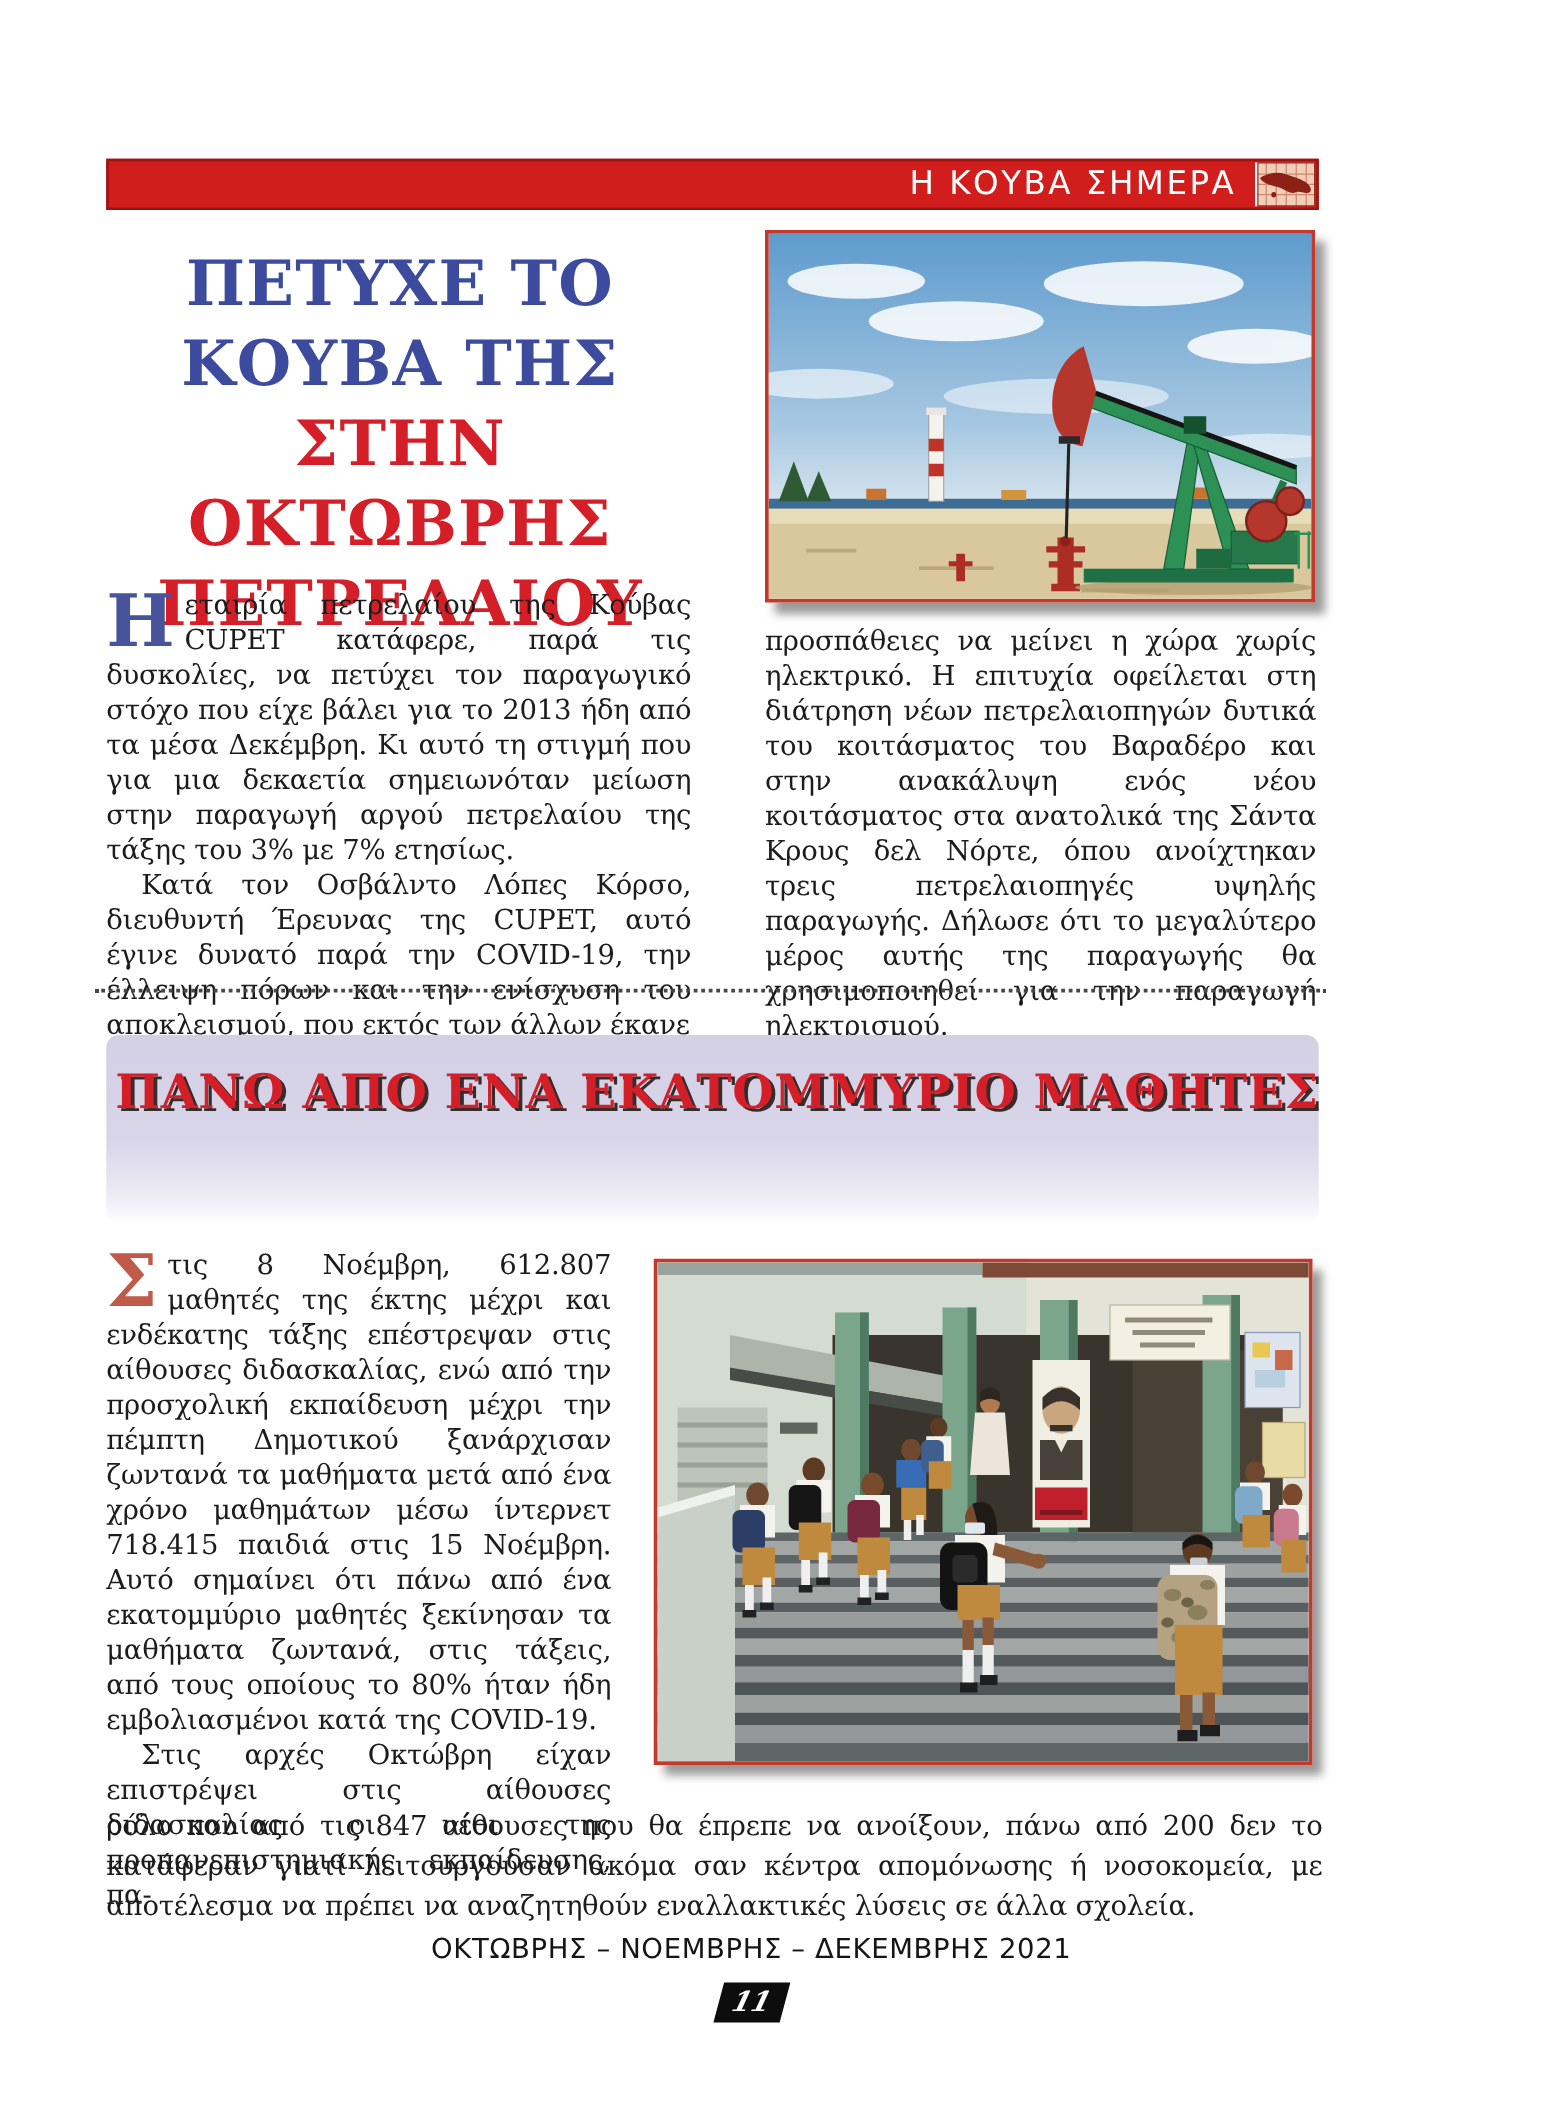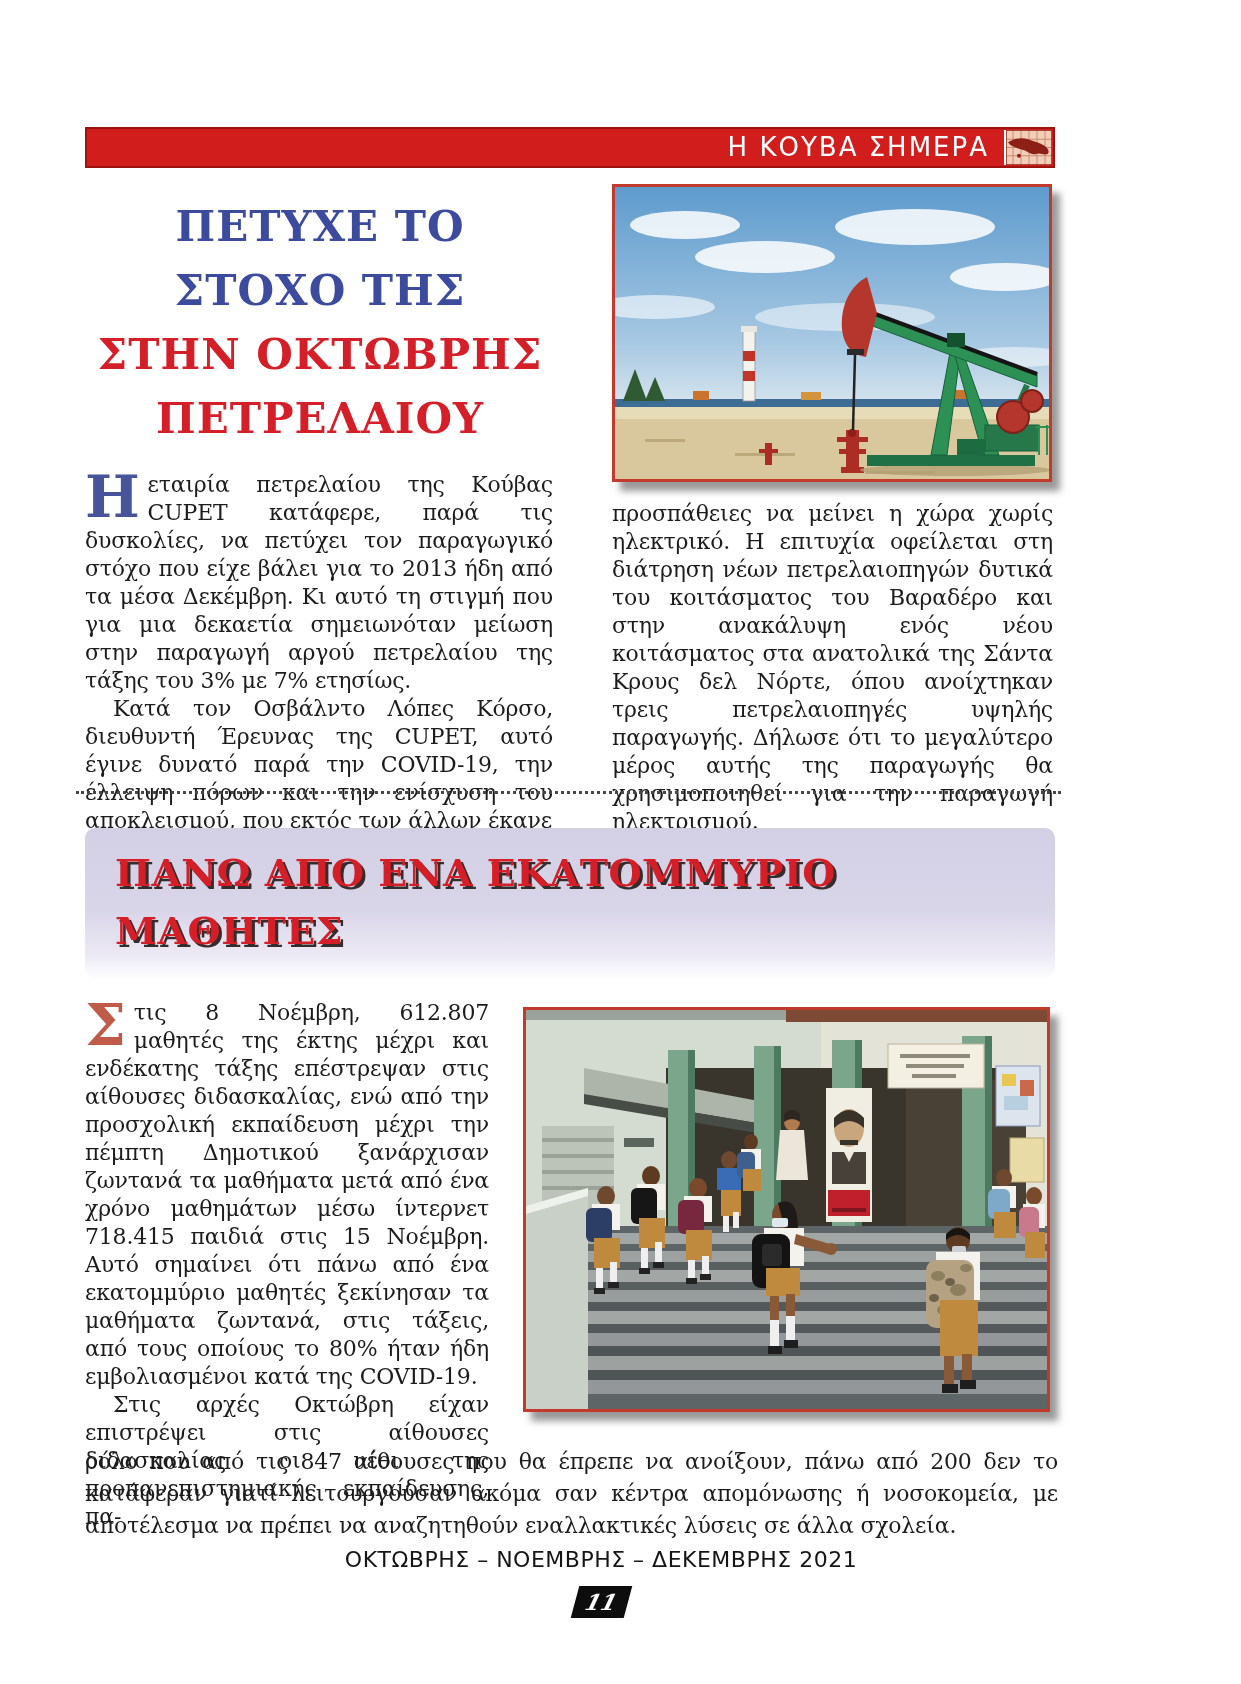--- a/index.html
+++ b/index.html
@@ -9,21 +9,21 @@
   
   .header-bar{position:absolute;left:85px;top:115px;width:970px;height:41px;box-sizing:border-box;
     background:var(--header-red,#d11d1c);border:2px solid #9c130f;}
   .header-title{position:absolute;right:64px;top:2px;line-height:33px;color:#fff;
     font-family:"DejaVu Sans",sans-serif;font-size:26px;letter-spacing:2px;font-weight:400;}
   .header-icon{position:absolute;right:1px;top:1px;width:48px;height:35px;border-left:2px solid #fff;box-sizing:border-box;}
   .header-icon svg{display:block;width:100%;height:100%;}
 
   
   .a1-title{position:absolute;left:90px;top:183px;width:460px;text-align:center;
-    font-weight:bold;font-size:42px;line-height:64px;letter-spacing:1px;}
+    font-weight:bold;font-size:50px;line-height:64px;letter-spacing:1px;}
   .t-blue{color:var(--title-blue,#3c4b9d);}
   .t-red{color:var(--title-red,#d51f28);}
 
   
   .photo{position:absolute;margin:0;padding:0;border:3px solid var(--photo-border,#c23a2c);
     box-shadow:8px 9px 7px rgba(70,70,70,.55);background:#fff;}
   .photo svg{display:block;width:100%;height:100%;}
   .photo.oil{left:612px;top:172px;width:434px;height:292px;}
   .photo.school{left:523px;top:995px;width:521px;height:399px;}
 
@@ -36,22 +36,22 @@
   .indent{text-indent:28px;}
   .dropcap{float:left;font-weight:bold;font-size:58px;line-height:47px;padding:3px 8px 0 0;}
   .dropcap.blue{color:var(--dropcap-blue,#47549b);}
   .dropcap.red{color:var(--dropcap-red,#c05a49);}
 
   .divider{position:absolute;left:76px;top:779px;width:985px;height:0;border-top:3px dotted #474747;}
 
   
   .band{position:absolute;left:85px;top:816px;width:970px;height:150px;border-radius:10px;
     background:linear-gradient(180deg,#d3cfe4 0%,var(--band-bg,#d9d5e9) 55%,#eceaf4 85%,#fdfdff 100%);}
-  .band-line{text-align:left;font-weight:bold;font-size:38px;line-height:58px;
-    color:var(--title-red,#d51f28);text-shadow:3px 3px 0 #362c2c;letter-spacing:0.5px;padding-left:30px;}
+  .band-line{text-align:right;font-weight:bold;font-size:38px;line-height:58px;
+    color:var(--title-red,#d51f28);text-shadow:3px 3px 0 #362c2c;letter-spacing:0.5px;}
   .band-line:first-child{margin-top:16px;}
 
   .a2-bottom{position:absolute;left:85px;top:1434px;width:973px;font-size:22px;line-height:32px;}
 
   
   .footer{position:absolute;left:85px;top:1568px;width:1032px;height:38px;display:flex;
     justify-content:flex-end;align-items:center;gap:14px;flex-direction:column;}
   .issue{font-family:"DejaVu Sans",sans-serif;font-size:22px;color:#151515;letter-spacing:0.5px;}
   .pagenum-badge{display:inline-block;background:#0d0d0d;transform:skewX(-15deg);padding:3px 11px;}
   .pagenum{display:inline-block;color:#fff;font-style:italic;font-weight:bold;
@@ -79,21 +79,21 @@
         </g>
         <path d="M2 12 C8 8 16 7 22 9 C28 11 33 12 38 15 C41 17 44 20 42 23 C39 25 34 22 31 23 C27 25 23 22 19 20 C13 18 5 17 2 12 Z" fill="#8c2016"></path>
         <circle cx="13" cy="25" r="2" fill="#8c2016"></circle>
         <rect width="46" height="34" fill="none" stroke="#8c2016" stroke-width="1.5"></rect>
       </svg>
     </span>
   </div>
 
   <div class="a1-title">
     <div class="t-blue">ΠΕΤΥΧΕ ΤΟ</div>
-    <div class="t-blue">ΣΤΟΧΟ ΤΗΣ</div>
+    <div class="t-blue">ΚΟΥΒΑ ΤΗΣ</div>
     <div class="t-red">ΣΤΗΝ ΟΚΤΩΒΡΗΣ</div>
     <div class="t-red">ΠΕΤΡΕΛΑΙΟΥ</div>
   </div>
 
   <figure class="photo oil">
     <svg viewBox="0 0 434 292" preserveAspectRatio="none">
       <defs>
         <linearGradient id="sky" x1="0" y1="0" x2="0" y2="1">
           <stop offset="0" stop-color="#5e9bcd"></stop>
             <stop offset="0.7" stop-color="#a7c8e2"></stop>

